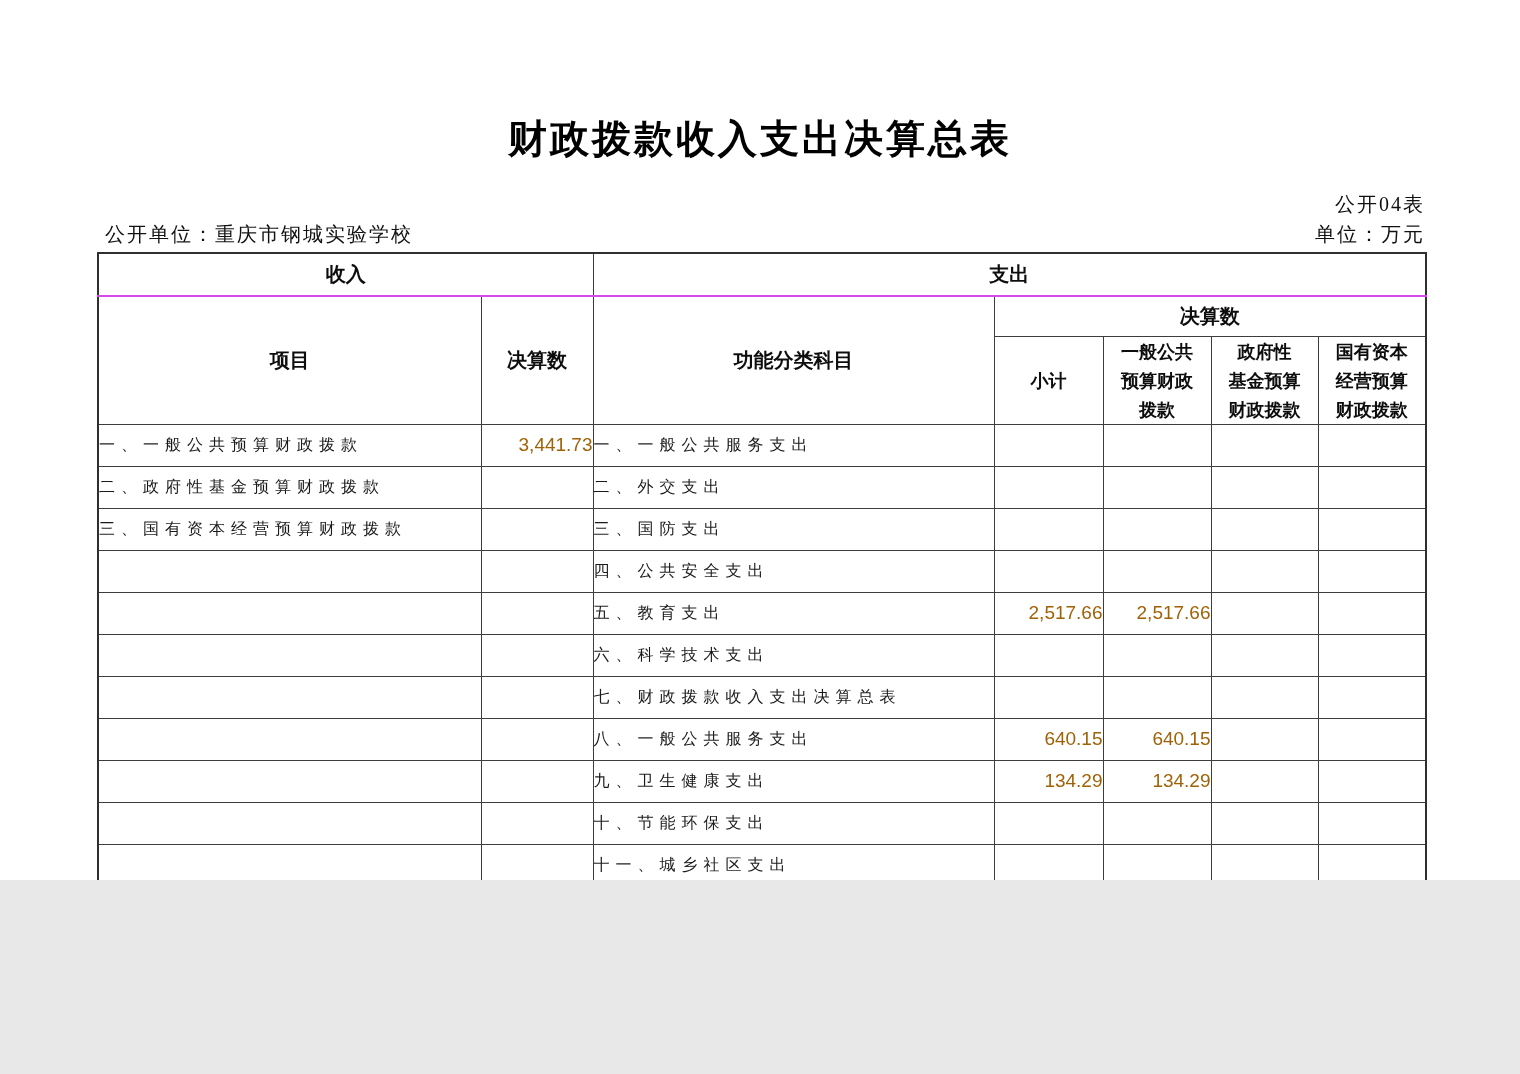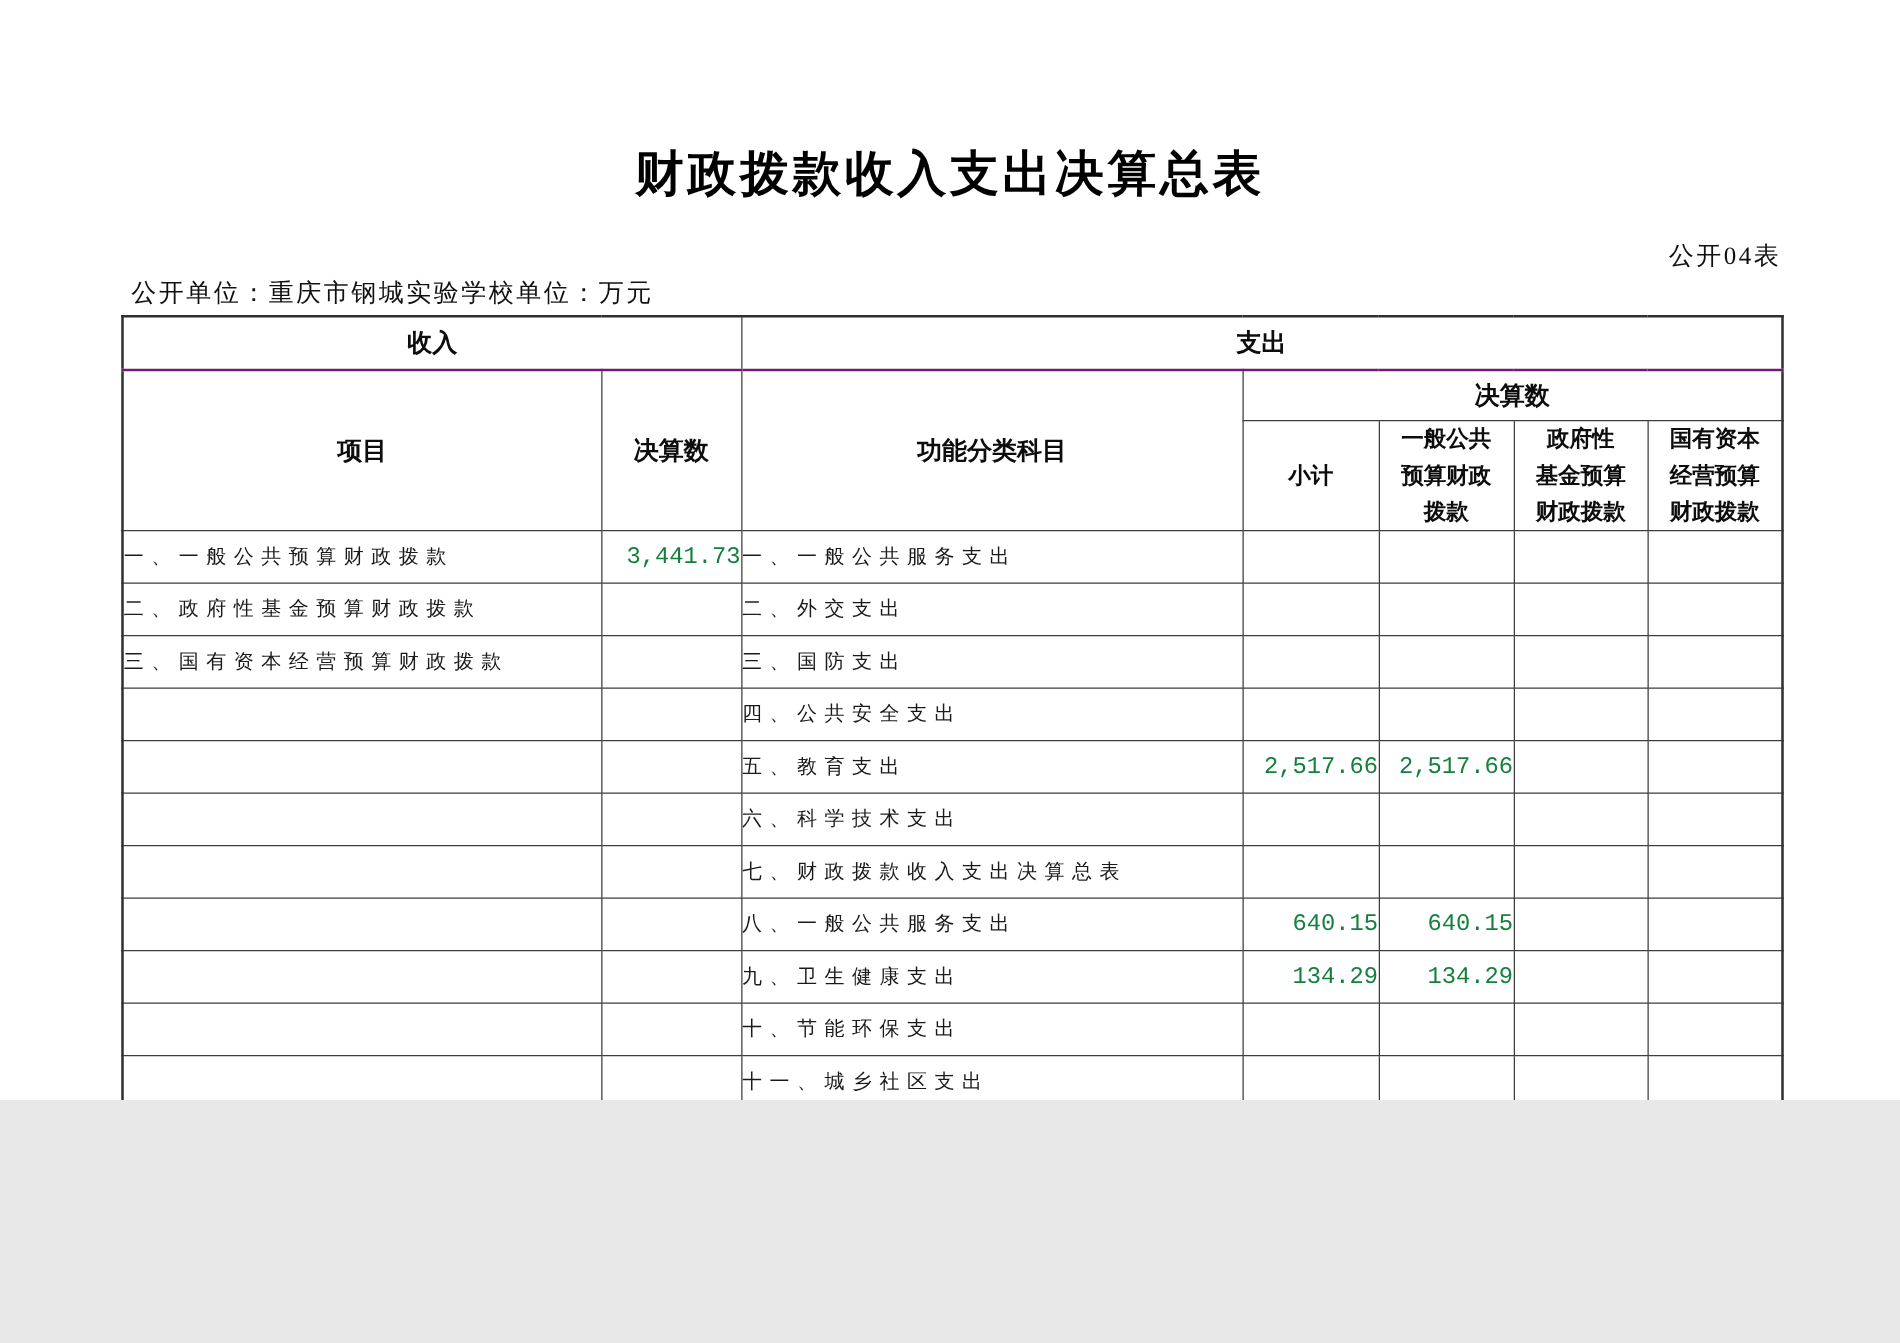--- a/index.html
+++ b/index.html
@@ -34,43 +34,44 @@
     right: 95px;
     text-align: right;
     font-size: 20px;
     letter-spacing: 2px;
     font-family: Liberation Serif, serif;
   }
   .meta-line {
     position: absolute;
     top: 221px;
     left: 105px;
-    right: 109px;
+    right: 95px;
     display: flex;
+    justify-content: space-between;
     font-size: 20px;
     letter-spacing: 2px;
   }
   table.fin-table {
     position: absolute;
     top: 252px;
     left: 97px;
     width: 1328px;
     border-collapse: collapse;
     table-layout: fixed;
     border: 2px solid #2f2f2f;
   }
   table.fin-table td {
     border: 1px solid #3d3d3d;
     padding: 0;
     overflow: hidden;
     vertical-align: middle;
     background: #ffffff;
   }
   tr.hrow-a { height: 43px; }
-  tr.hrow-a td { border-bottom: 2px solid #701a75; }
+  tr.hrow-a td { border-bottom: 2px solid #d946ef; }
   tr.hrow-b { height: 40px; }
   tr.hrow-c { height: 88px; }
   tr.drow   { height: 42px; }
   .hcell {
     text-align: center;
     font-family: "DejaVu Sans", sans-serif;
     font-weight: bold;
     font-size: 20px;
     color: #0d0d0d;
   }
@@ -84,24 +85,24 @@
     padding-left: 13px;
     font-family: "Liberation Serif", serif;
     font-size: 16px;
     letter-spacing: 6px;
     color: #1a1a1a;
     white-space: nowrap;
   }
   td.num {
     text-align: right;
     padding-right: 7px;
-    font-family: Liberation Mono, monospace;
+    font-family: Liberation Sans, sans-serif;
     font-size: 19px;
     letter-spacing: 0;
-    color: #15803d;
+    color: #a16207;
   }
   .page-number {
     position: absolute;
     top: 951px;
     left: 0;
     width: 100%;
     text-align: center;
     font-family: "DejaVu Sans", sans-serif;
     font-size: 21px;
     color: #333333;

